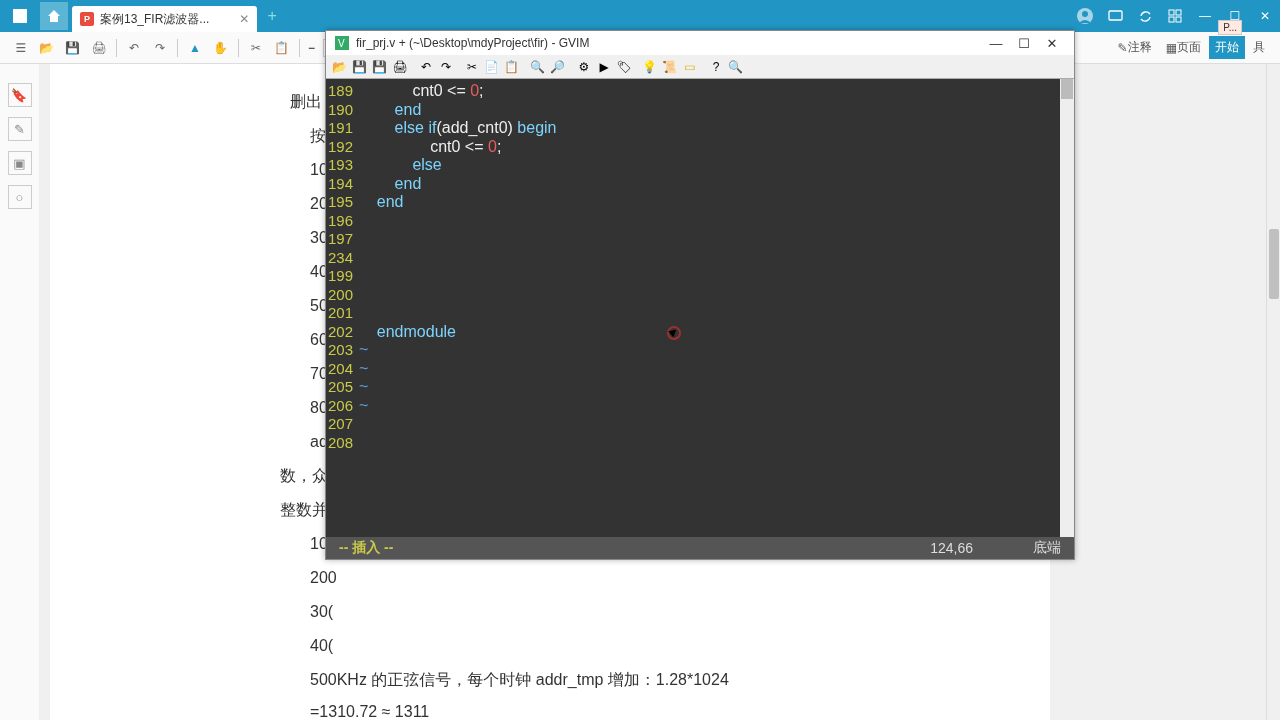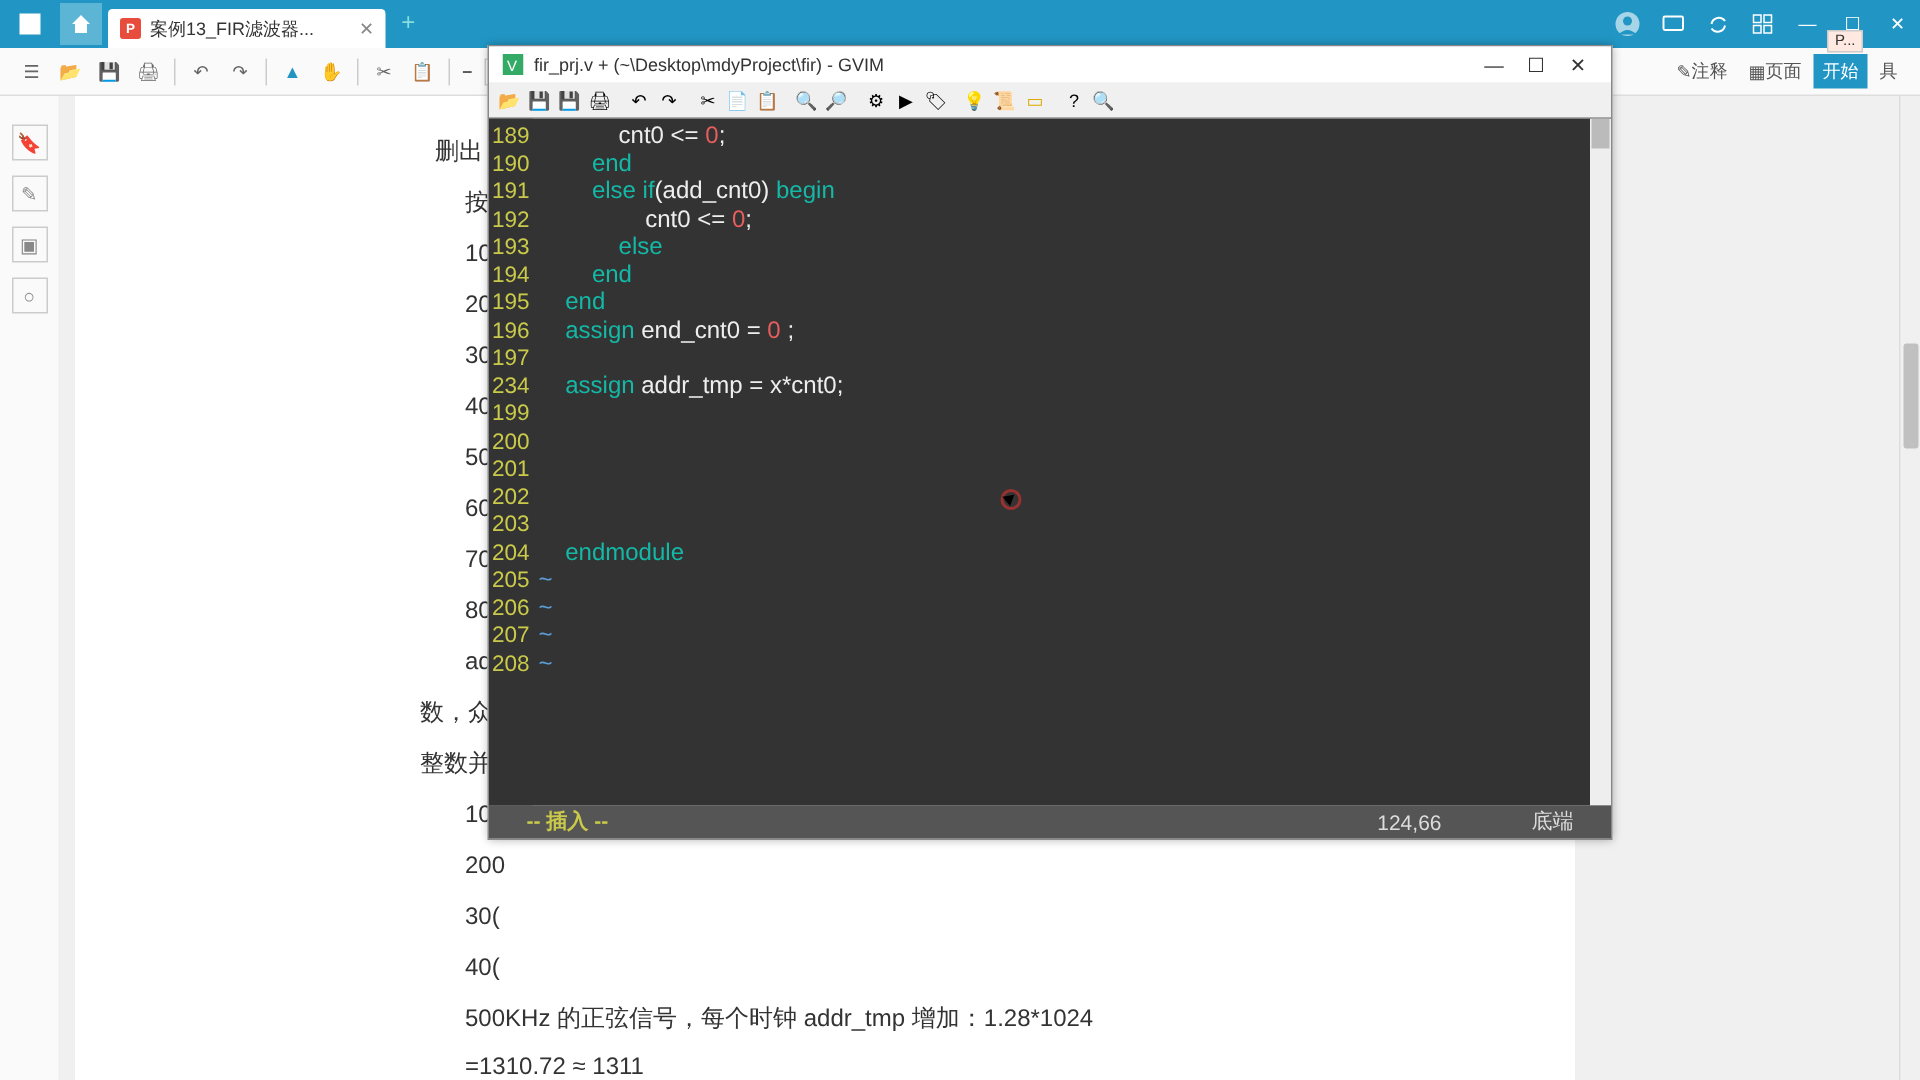--- a/index.html
+++ b/index.html
@@ -40,24 +40,24 @@
 .gvim-menu{height:22px;background:#f0f0f0;display:flex;align-items:center;padding:0 4px;font-size:12px;color:#333;border-bottom:1px solid #ddd}
 .gvim-menu span{padding:0 6px;cursor:pointer}
 .gvim-tb{height:24px;background:#f0f0f0;display:flex;align-items:center;padding:0 4px;border-bottom:1px solid #aaa}
 .gvim-tb .gb{width:18px;height:18px;margin:0 1px;display:flex;align-items:center;justify-content:center;font-size:12px;cursor:pointer}
 .gvim-tb .gs{width:6px}
 .gvim-editor{flex:1;background:#333333;font-family:Consolas,monospace;font-size:16px;line-height:18.5px;position:relative;display:flex;overflow:hidden}
 .gvim-gutter{background:#333333;color:#c9c94a;text-align:left;padding:3px 2px 0 2px;font-size:15px}
 .gvim-gutter div{height:18.5px}
 .gvim-code{flex:1;color:#eee;padding:3px 0 0 4px;position:relative}
 .gvim-code .line{height:18.5px;white-space:pre}
-.kw{color:#14b8a6}
+.kw{color:#7dd3fc}
 .num{color:#e85d5d}
 .tilde{color:#5d9dd8}
-.gvim-status{height:22px;background:#555;color:#ddd;display:flex;align-items:center;padding:0 25px;font-size:14px;font-family:Consolas,monospace}
+.gvim-status{height:22px;background:#555;color:#ddd;display:flex;align-items:center;padding:0 13px;font-size:14px;font-family:Consolas,monospace}
 .gvim-status .mode{color:#c9c94a;font-weight:bold}
 .gvim-status .spacer{flex:1}
 .gvim-scroll{position:absolute;right:0;top:0;width:14px;height:100%;background:#eee}
 .gvim-scroll .gthumb{position:absolute;left:1px;width:12px;background:#bbb}
 .cursor{display:inline-block;border-left:2px solid #fff;height:16px;vertical-align:middle}
 .redptr{position:absolute;width:14px;height:14px}
 .redptr::before{content:"";position:absolute;width:10px;height:10px;border:2px solid #e03030;border-radius:50%;opacity:.6}
 .redptr::after{content:"";position:absolute;left:3px;top:2px;width:0;height:0;border-left:7px solid #000;border-top:4px solid transparent;border-bottom:4px solid transparent;transform:rotate(-40deg)}
 </style>
 </head>
@@ -254,23 +254,21 @@
       </div>
     <div class="gvim-code" id="gvim-code">
       <div class="redptr" style="left:312px;top:247px"></div>
     <div class="line">            cnt0 &lt;= <span class="num">0</span>;</div>
         <div class="line">        <span class="kw">end</span></div>
         <div class="line">        <span class="kw">else</span> <span class="kw">if</span>(add_cnt0) <span class="kw">begin</span></div>
         <div class="line">                cnt0 &lt;= <span class="num">0</span>;</div>
         <div class="line">            <span class="kw">else</span></div>
         <div class="line">        <span class="kw">end</span></div>
         <div class="line">    <span class="kw">end</span></div>
-        <div class="line">    <span class="kw">assign</span> end_cnt0 = <span class="num">0</span> ;</div>
-        <div class="line"></div>
-        <div class="line">    <span class="kw">assign</span> addr_tmp = x*cnt0;</div>
+        <div class="line"></div>
         <div class="line"></div>
         <div class="line"></div>
         <div class="line"></div>
         <div class="line"></div>
         <div class="line"></div>
         <div class="line">    <span class="kw">endmodule</span></div>
         <div class="line"><span class="tilde">~</span></div>
         <div class="line"><span class="tilde">~</span></div>
         <div class="line"><span class="tilde">~</span></div>
         <div class="line"><span class="tilde">~</span></div>

